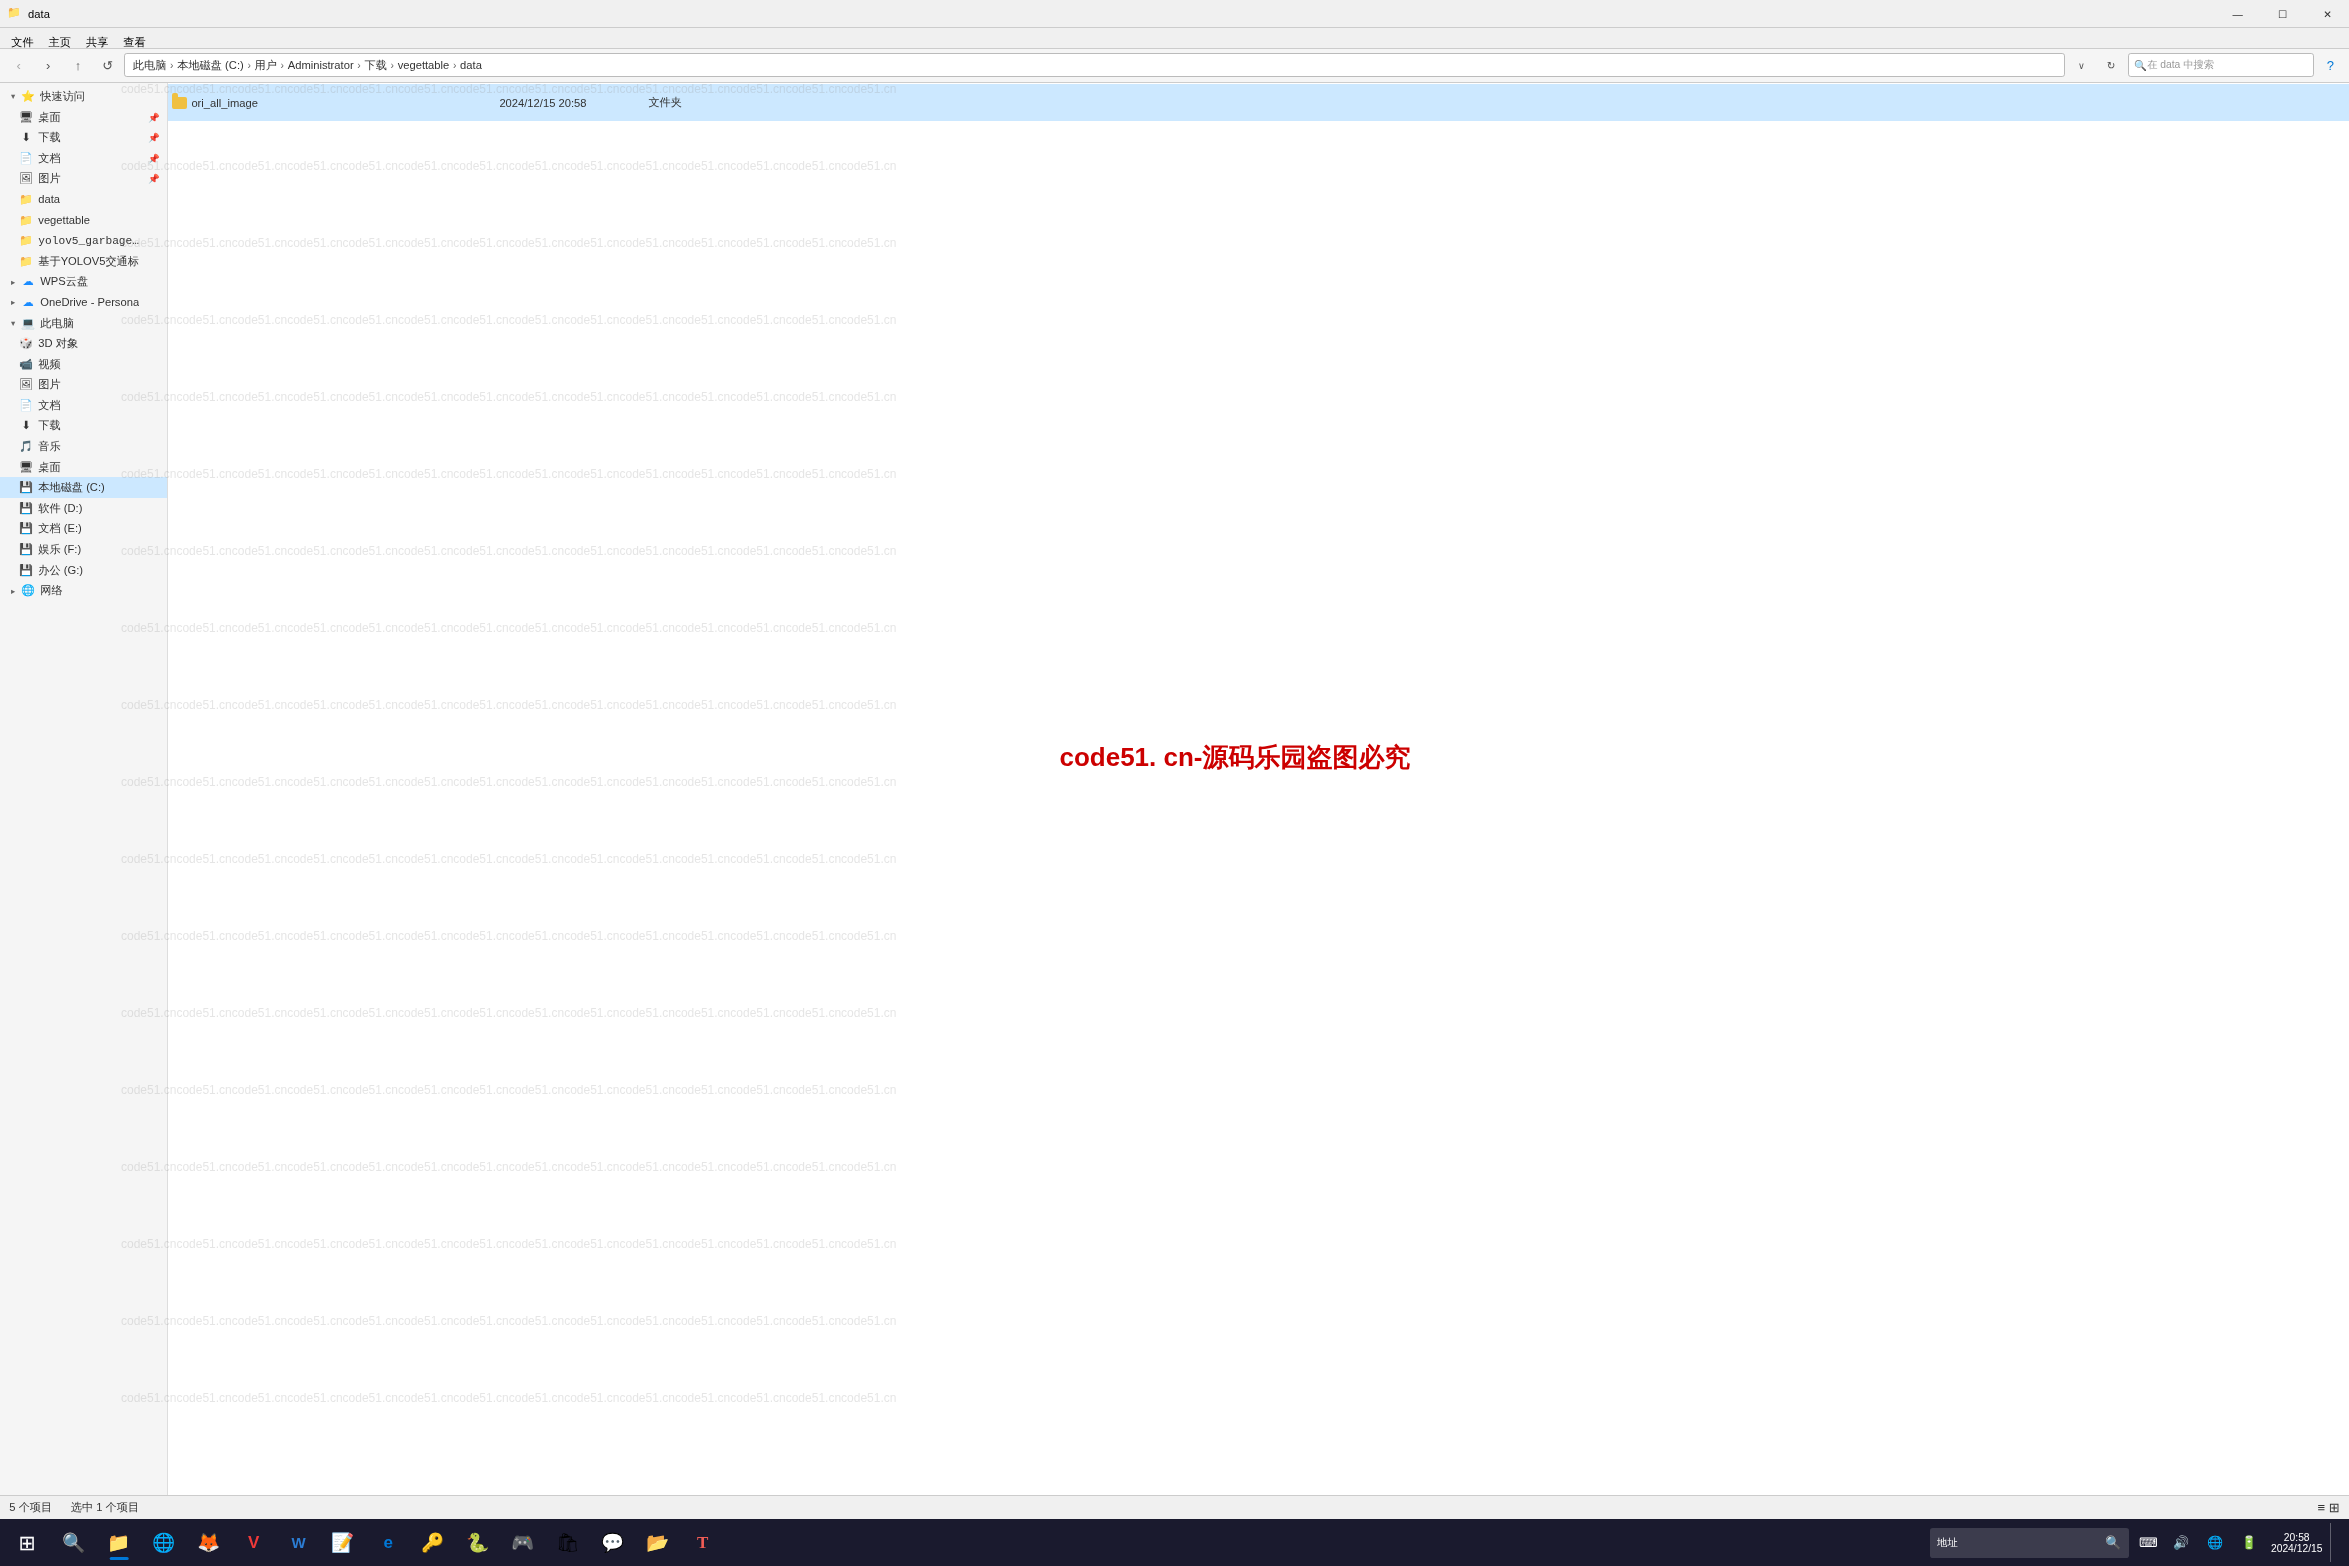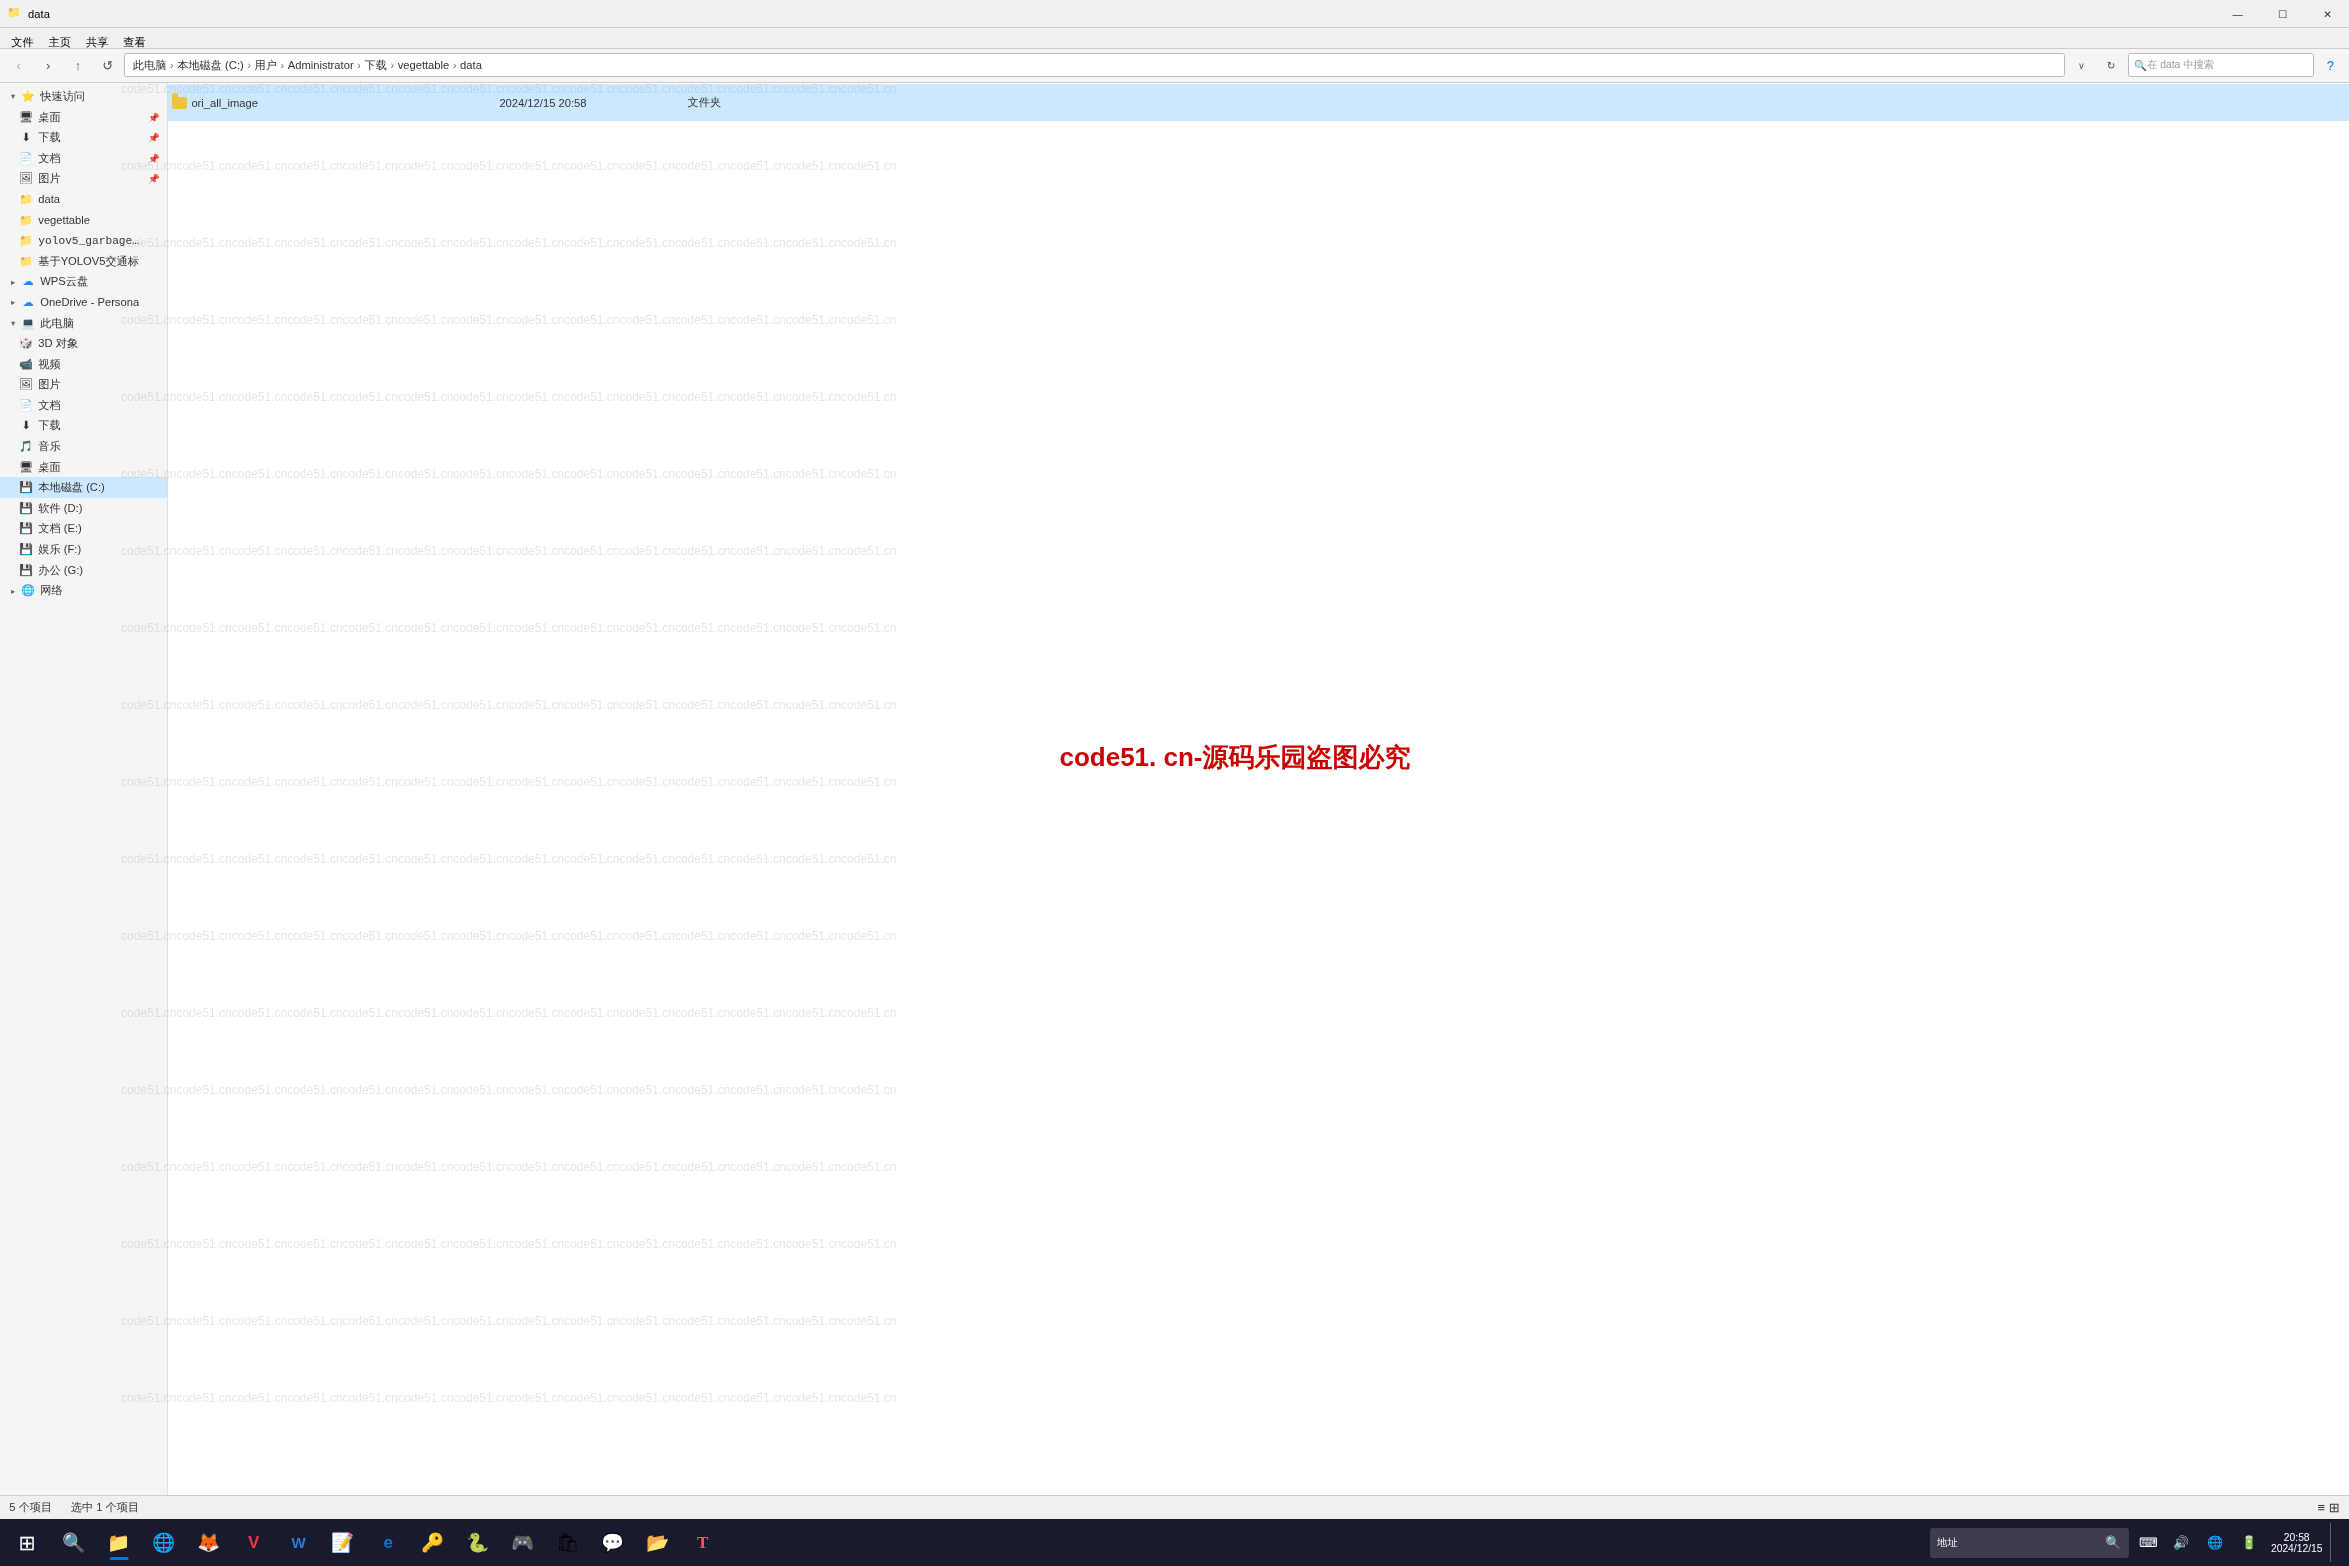--- a/index.html
+++ b/index.html
@@ -228,21 +228,21 @@
       width: 15px;
       height: 15px;
       margin-right: 4.7px;
       flex-shrink: 0;
       display: inline-flex;
       align-items: center;
       justify-content: center;
     }
     .file-name { width: 308px; font-size: 11.2px; color: #333; }
     .file-date { width: 149px; font-size: 11.2px; color: #333; }
-    .file-type { width: 112px; font-size: 11.2px; color: #333; text-align: center; }
+    .file-type { width: 112px; font-size: 11.2px; color: #333; }
     .file-size { width: 93px; font-size: 11.2px; color: #333; }
 
     
     .preview-pane {
       width: 186px;
       border-left: 0.9px solid #ddd;
       background: #fafafa;
       display: flex;
       align-items: center;
       justify-content: center;

